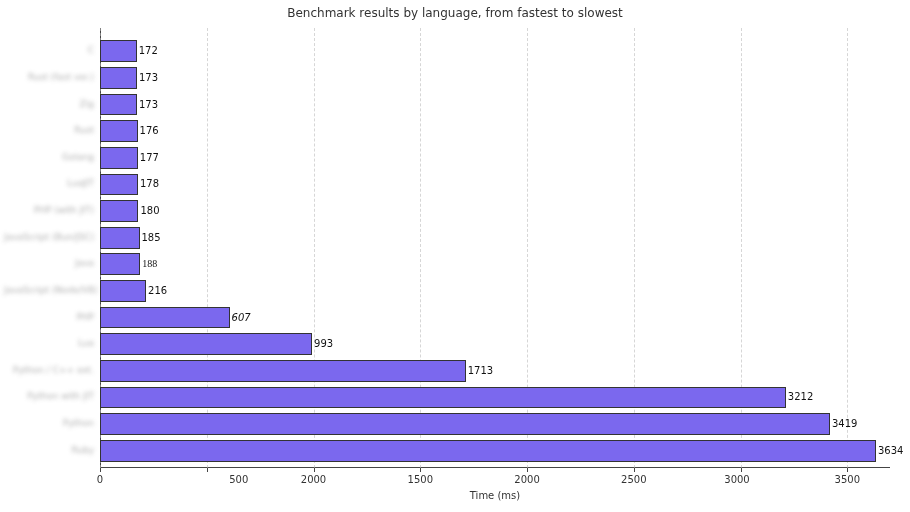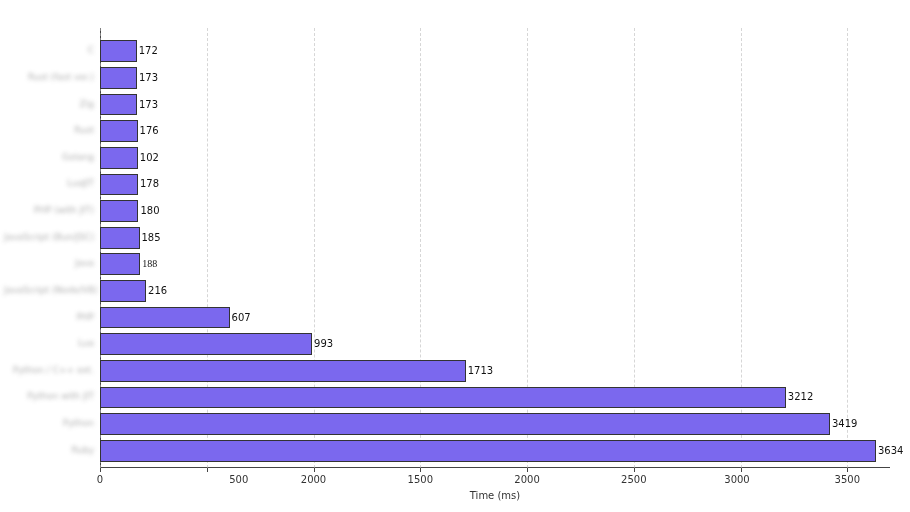--- a/index.html
+++ b/index.html
@@ -98,20 +98,21 @@
     filter: blur(2px);
     opacity: 0.6;
     line-height: 1.1;
     max-width: 90px;
   }
 </style>
 </head>
 <body>
 
 <div class="chart-wrap">
+  <div class="title">Benchmark results by language, from fastest to slowest</div>
 
   <div class="plot" id="plot">
     <div class="axis-line axis-bottom"></div>
     <div class="axis-line axis-left"></div>
     <div class="xlabel">Time (ms)</div>
   <div class="grid-v" style="left: 0px;"></div>
       <div class="xtick-mark" style="left: 0px;"></div>
       <div class="xtick" style="left: 0px;">0</div>
       <div class="grid-v" style="left: 106.757px;"></div>
       <div class="xtick-mark" style="left: 106.757px;"></div>
@@ -140,39 +141,39 @@
       <div class="bar" style="top: 39.0213px; height: 21.8325px; width: 36.9378px;"></div>
       <div class="bar-label" style="left: 36.9378px; top: 43.9375px;">173</div>
       <div class="ylabel" style="top: 49.9375px;">Rust (fast ver.)</div>
       <div class="bar" style="top: 65.6462px; height: 21.8325px; width: 36.9378px;"></div>
       <div class="bar-label" style="left: 36.9378px; top: 70.5625px;">173</div>
       <div class="ylabel" style="top: 76.5625px;">Zig</div>
       <div class="bar" style="top: 92.2712px; height: 21.8325px; width: 37.5784px;"></div>
       <div class="bar-label" style="left: 37.5784px; top: 97.1875px;">176</div>
       <div class="ylabel" style="top: 103.188px;">Rust</div>
       <div class="bar" style="top: 118.896px; height: 21.8325px; width: 37.7919px;"></div>
-      <div class="bar-label" style="left: 37.7919px; top: 123.812px;">102</div>
+      <div class="bar-label" style="left: 37.7919px; top: 123.812px;">177</div>
       <div class="ylabel" style="top: 129.812px;">Golang</div>
       <div class="bar" style="top: 145.521px; height: 21.8325px; width: 38.0054px;"></div>
       <div class="bar-label" style="left: 38.0054px; top: 150.438px; text-align: center;">178</div>
       <div class="ylabel" style="top: 156.438px;">LuaJIT</div>
       <div class="bar" style="top: 172.146px; height: 21.8325px; width: 38.4324px;"></div>
       <div class="bar-label" style="left: 38.4324px; top: 177.062px;">180</div>
       <div class="ylabel" style="top: 183.062px;">PHP (with JIT)</div>
       <div class="bar" style="top: 198.771px; height: 21.8325px; width: 39.5px;"></div>
       <div class="bar-label" style="left: 39.5px; top: 203.688px;">185</div>
       <div class="ylabel" style="top: 209.688px;">JavaScript (Bun/JSC)</div>
       <div class="bar" style="top: 225.396px; height: 21.8325px; width: 40.1405px;"></div>
       <div class="bar-label" style="left: 40.1405px; top: 230.312px; font-family: Liberation Serif, serif;">188</div>
       <div class="ylabel" style="top: 236.312px;">Java</div>
       <div class="bar" style="top: 252.021px; height: 21.8325px; width: 46.1189px;"></div>
       <div class="bar-label" style="left: 46.1189px; top: 256.938px;">216</div>
       <div class="ylabel" style="top: 262.938px;">JavaScript (Node/V8)</div>
       <div class="bar" style="top: 278.646px; height: 21.8325px; width: 129.603px;"></div>
-      <div class="bar-label" style="left: 129.603px; top: 283.562px;">607</div>
+      <div class="bar-label" style="left: 129.603px; top: 283.562px; font-style: italic;">607</div>
       <div class="ylabel" style="top: 289.562px;">PHP</div>
       <div class="bar" style="top: 305.271px; height: 21.8325px; width: 212.019px;"></div>
       <div class="bar-label" style="left: 212.019px; top: 310.188px;">993</div>
       <div class="ylabel" style="top: 316.188px;">Lua</div>
       <div class="bar" style="top: 331.896px; height: 21.8325px; width: 365.749px;"></div>
       <div class="bar-label" style="left: 365.749px; top: 336.812px;">1713</div>
       <div class="ylabel" style="top: 342.812px;">Python / C++ ext.</div>
       <div class="bar" style="top: 358.521px; height: 21.8325px; width: 685.805px;"></div>
       <div class="bar-label" style="left: 685.805px; top: 363.438px;">3212</div>
       <div class="ylabel" style="top: 369.438px;">Python with JIT</div>

